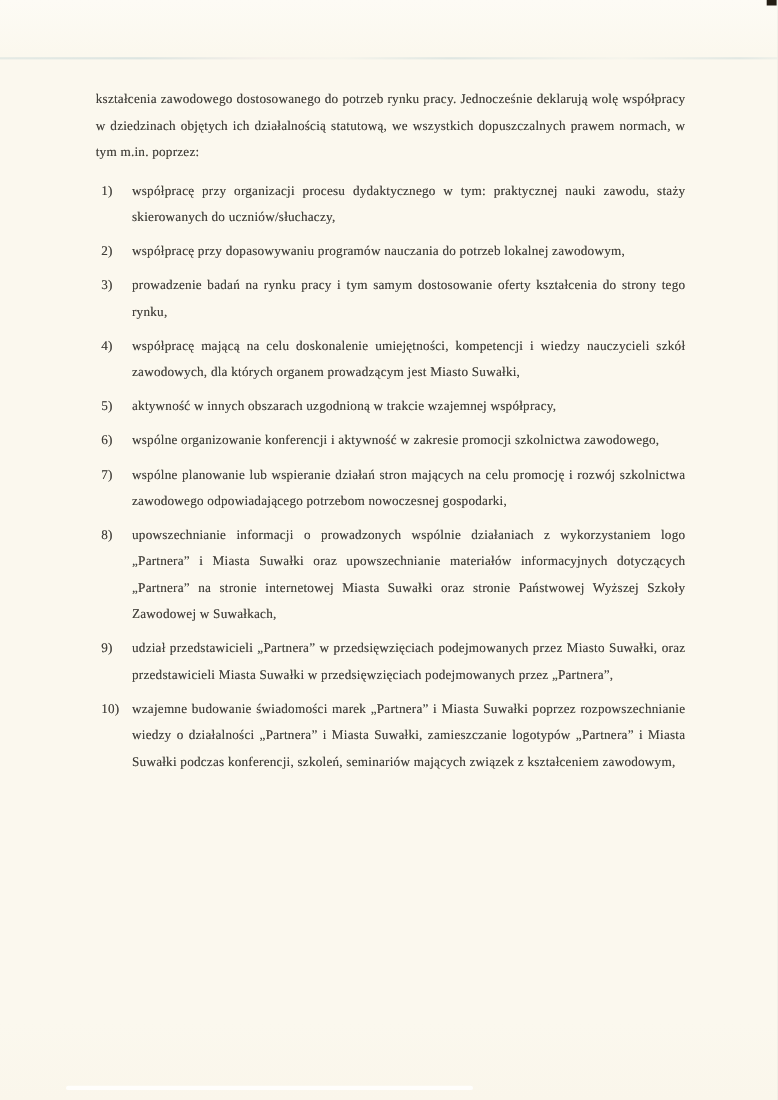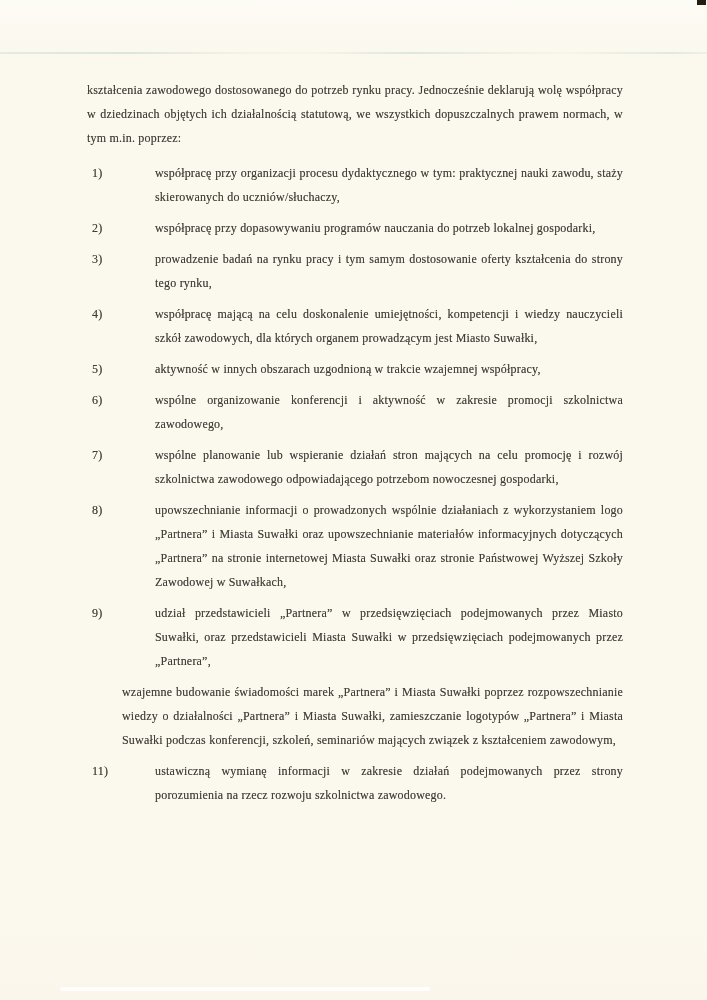--- a/index.html
+++ b/index.html
@@ -72,21 +72,20 @@
   }
   .item-num {
     flex: 0 0 33px;
     box-sizing: border-box;
     padding-left: 5px;
   }
   .item-text {
     flex: 1 1 auto;
     text-align: justify;
     text-align-last: left;
-    margin-left: 35px;
   }
 </style>
 </head>
 <body>
 
 <div class="page">
 
   <div class="scan-line"></div>
   <div class="corner-mark"></div>
   <div class="bottom-smudge"></div>
@@ -97,21 +96,21 @@
 
     <div class="item-list">
 
         <div class="list-item">
           <span class="item-num">1)</span>
           <span class="item-text">współpracę przy organizacji procesu dydaktycznego w tym: praktycznej nauki zawodu, staży skierowanych do uczniów/słuchaczy,</span>
         </div>
 
         <div class="list-item">
           <span class="item-num">2)</span>
-          <span class="item-text">współpracę przy dopasowywaniu programów nauczania do potrzeb lokalnej gospodarki,</span>
+          <span class="item-text">współpracę przy dopasowywaniu programów nauczania do potrzeb lokalnej zawodowym,</span>
         </div>
 
         <div class="list-item">
           <span class="item-num">3)</span>
           <span class="item-text">prowadzenie badań na rynku pracy i tym samym dostosowanie oferty kształcenia do strony tego rynku,</span>
         </div>
 
         <div class="list-item">
           <span class="item-num">4)</span>
           <span class="item-text">współpracę mającą na celu doskonalenie umiejętności, kompetencji i wiedzy nauczycieli szkół zawodowych, dla których organem prowadzącym jest Miasto Suwałki,</span>
@@ -136,24 +135,21 @@
           <span class="item-num">8)</span>
           <span class="item-text">upowszechnianie informacji o prowadzonych wspólnie działaniach z wykorzystaniem logo „Partnera” i Miasta Suwałki oraz upowszechnianie materiałów informacyjnych dotyczących „Partnera” na stronie internetowej Miasta Suwałki oraz stronie Państwowej Wyższej Szkoły Zawodowej w Suwałkach,</span>
         </div>
 
         <div class="list-item">
           <span class="item-num">9)</span>
           <span class="item-text">udział przedstawicieli „Partnera” w przedsięwzięciach podejmowanych przez Miasto Suwałki, oraz przedstawicieli Miasta Suwałki w przedsięwzięciach podejmowanych przez „Partnera”,</span>
         </div>
 
         <div class="list-item">
+          <span class="item-num">10)</span>
           <span class="item-text">wzajemne budowanie świadomości marek „Partnera” i Miasta Suwałki poprzez rozpowszechnianie wiedzy o działalności „Partnera” i Miasta Suwałki, zamieszczanie logotypów „Partnera” i Miasta Suwałki podczas konferencji, szkoleń, seminariów mających związek z kształceniem zawodowym,</span>
         </div>
 
-        <div class="list-item">
-          <span class="item-num">11)</span>
-          <span class="item-text">ustawiczną wymianę informacji w zakresie działań podejmowanych przez strony porozumienia na rzecz rozwoju szkolnictwa zawodowego.</span>
-        </div>
 
       </div>
 
   </div>
 </div>
 
 </body></html>

